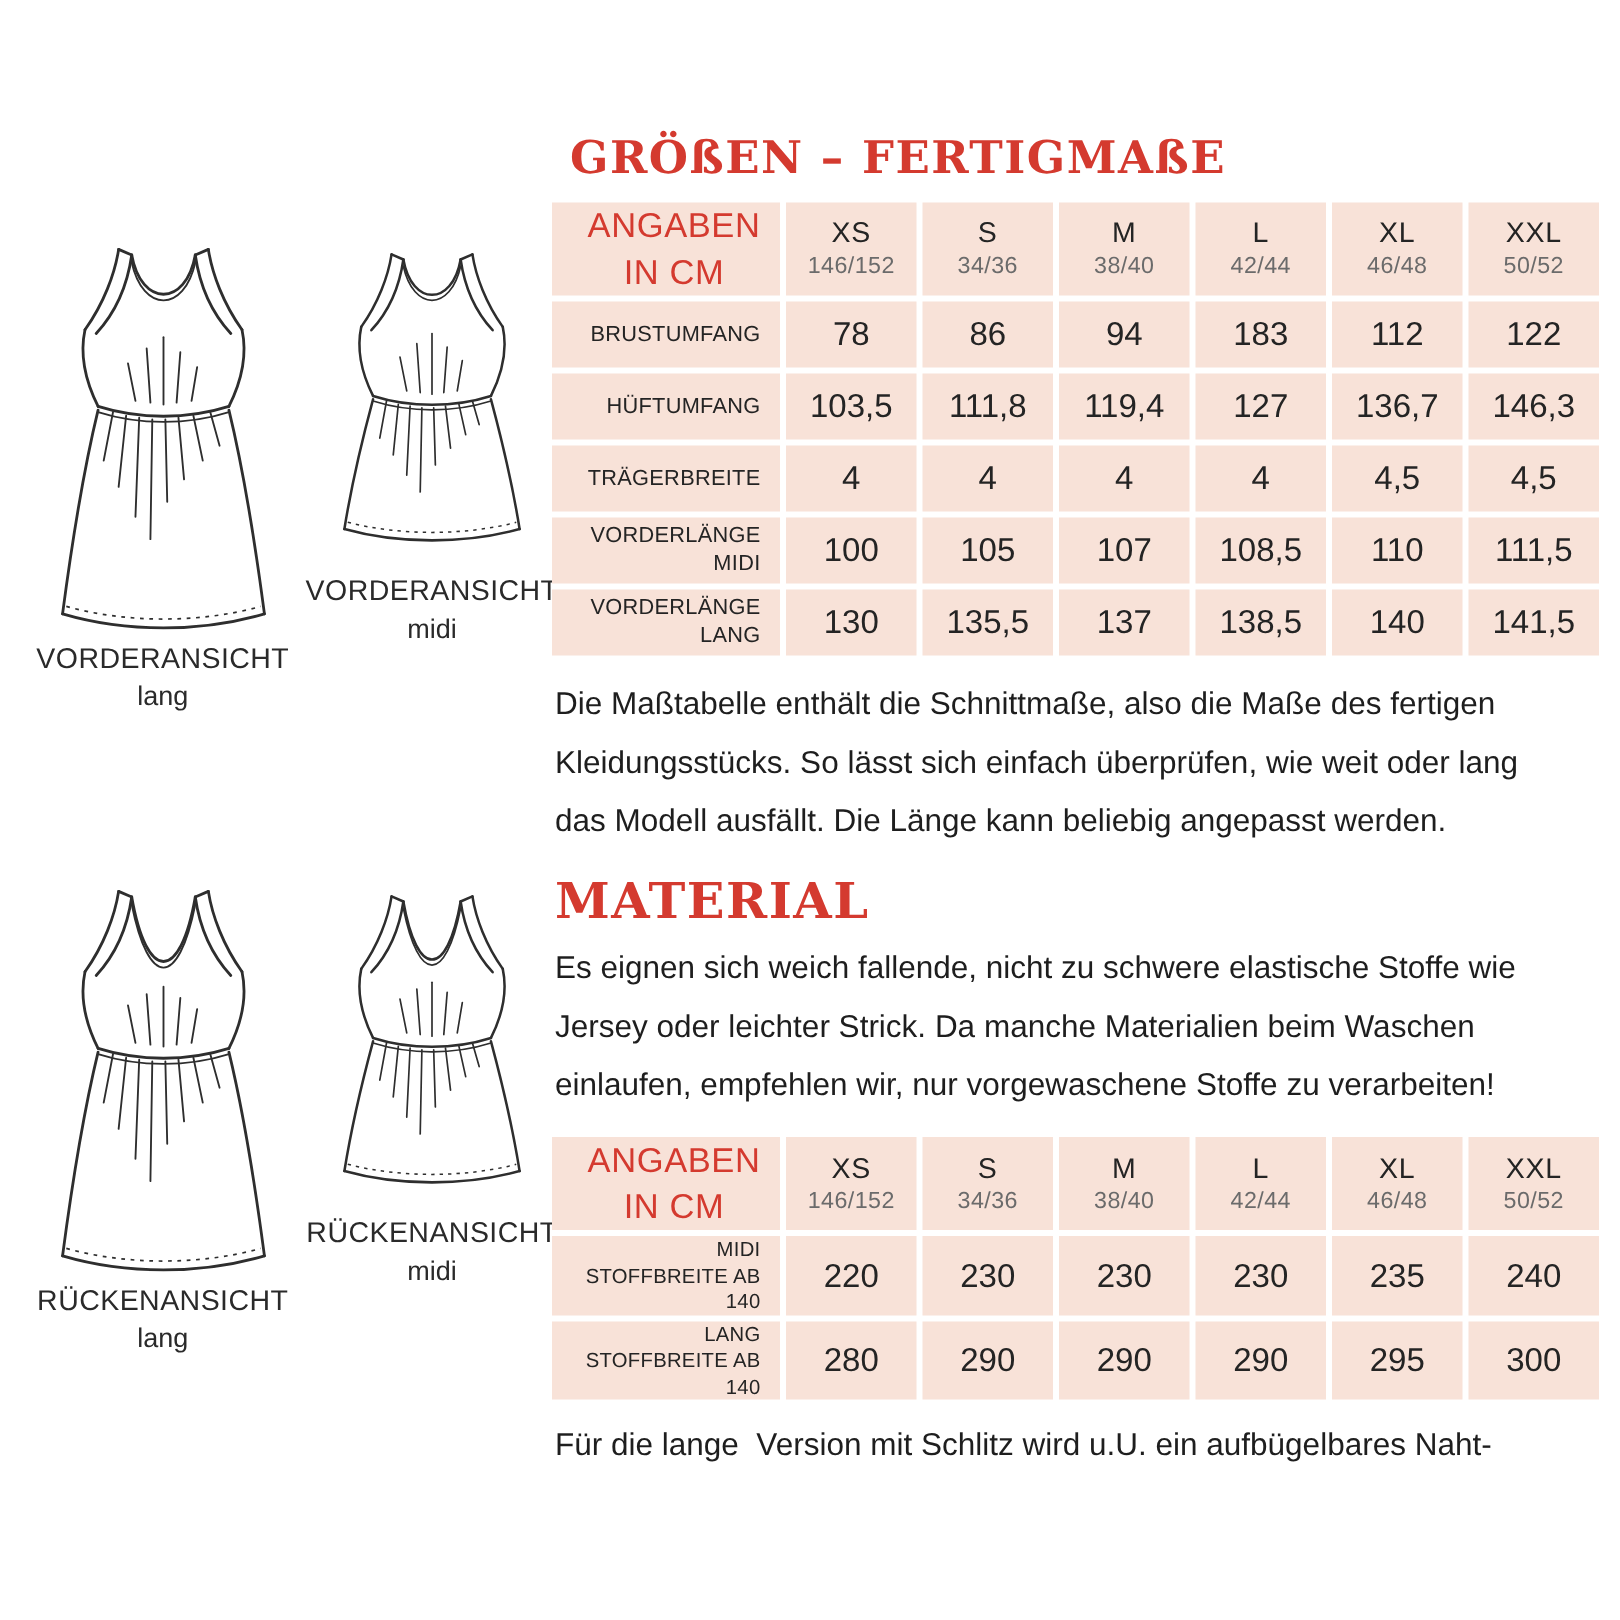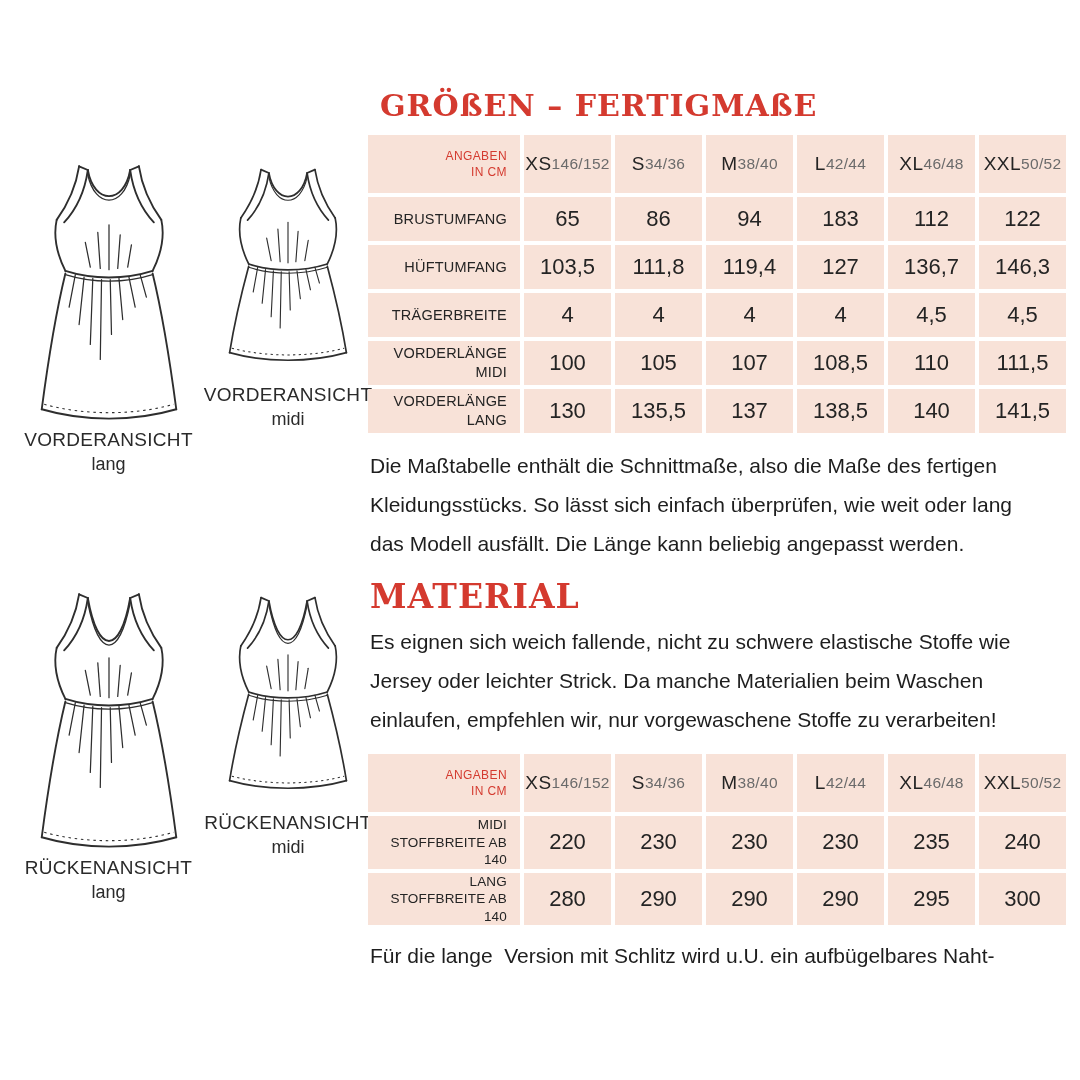--- a/index.html
+++ b/index.html
@@ -42,22 +42,22 @@
     color:var(--accent);font-size:33px;font-weight:bold;letter-spacing:1px;
     margin:14px 0 6px 2px;
   }
   .size-table{display:grid;grid-template-columns:152px repeat(6,1fr);gap:4px;width:698px;}
   .cell{background:var(--cell);display:flex;align-items:center;justify-content:center;min-height:44px;color:var(--ink);}
   .cell.head{min-height:58px;}
   .cell.corner,.cell.rowlabel{
     flex-direction:column;align-items:flex-end;justify-content:center;
     padding-right:13px;text-align:right;white-space:pre-line;
   }
-  .cell.corner{color:var(--accent);font-size:12px;line-height:1.35;letter-spacing:.4px;}
-  .cell.colhead{flex-direction:row;line-height:1.25;}
+  .cell.corner{color:var(--accent);font-size:23px;line-height:1.35;letter-spacing:.4px;text-align:center;}
+  .cell.colhead{flex-direction:column;line-height:1.25;}
   .colhead .size{font-size:19px;letter-spacing:.5px;}
   .colhead .sub{font-size:15.5px;color:var(--sub);letter-spacing:.3px;}
   .cell.rowlabel{font-size:14.5px;line-height:1.3;letter-spacing:.2px;}
   .cell.value{font-size:22px;}
   .material-table .cell{min-height:50px;}
   .material-table .cell.head{min-height:58px;}
   .material-table .cell.rowlabel{font-size:13.5px;}
 
   .paragraph{margin:13px 2px 0 2px;}
   .paragraph .tline{font-size:21px;line-height:39px;white-space:pre-wrap;color:#1e1e1e;}
@@ -227,21 +227,21 @@
         </div>
         <div class="cell head colhead">
           <div class="size">XL</div>
           <div class="sub">46/48</div>
         </div>
         <div class="cell head colhead">
           <div class="size">XXL</div>
           <div class="sub">50/52</div>
         </div>
         <div class="cell rowlabel">BRUSTUMFANG</div>
-        <div class="cell value">65</div>
+        <div class="cell value">78</div>
         <div class="cell value">86</div>
         <div class="cell value">94</div>
         <div class="cell value">183</div>
         <div class="cell value">112</div>
         <div class="cell value">122</div>
         <div class="cell rowlabel">HÜFTUMFANG</div>
         <div class="cell value">103,5</div>
         <div class="cell value">111,8</div>
         <div class="cell value">119,4</div>
         <div class="cell value">127</div>

